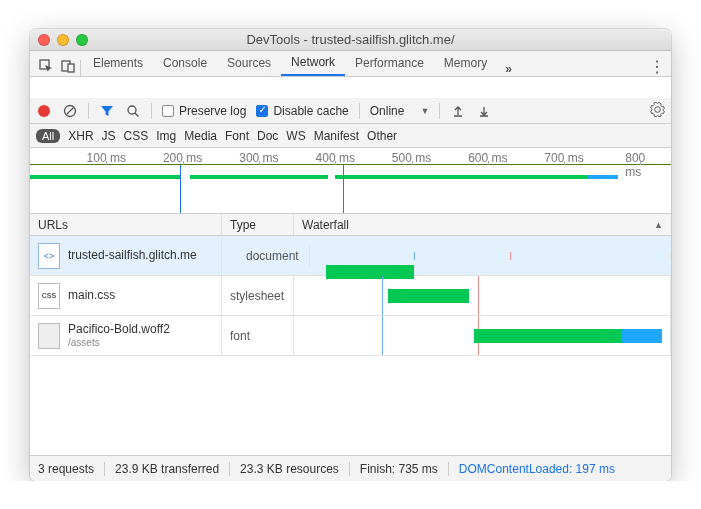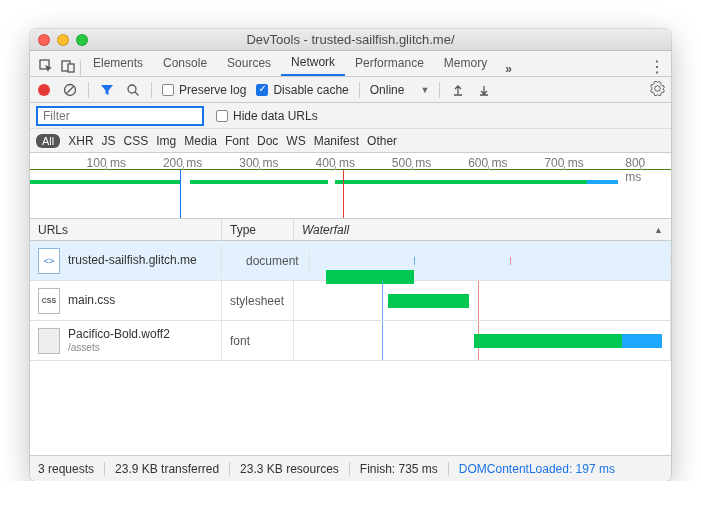--- a/index.html
+++ b/index.html
@@ -28,21 +28,21 @@
   height: 26px; background: #f3f3f3; border-bottom: 1px solid #ccc;
   display: flex; align-items: flex-end; padding: 0 6px; gap: 2px;
 }
 .tab-icon { width: 20px; height: 20px; display: flex; align-items: center; justify-content: center; color: #555; }
 .tab { padding: 0 10px; height: 26px; display: flex; align-items: center; color: #555; cursor: pointer; }
 .tab.active { border-bottom: 2px solid #1a73e8; color: #333; }
 .tab-overflow { margin-left: 6px; font-weight: bold; color: #555; }
 .vdots { margin-left: auto; color: #555; font-size: 16px; }
 .toolbar {
   height: 26px; background: #f3f3f3; border-bottom: 1px solid #ccc;
-  display: flex; align-items: center; padding: 0 6px; gap: 10px;
+  display: flex; align-items: center; padding: 0 6px; gap: 10px; margin-top: 21px;
 }
 .icon { width: 16px; height: 16px; display: flex; align-items: center; justify-content: center; color: #555; }
 .record { width: 12px; height: 12px; border-radius: 50%; background: #e53935; }
 .funnel { color: #1a73e8; }
 .sep { width: 1px; height: 16px; background: #ccc; }
 .cb { width: 12px; height: 12px; border: 1px solid #888; border-radius: 2px; display: inline-block; background: #fff; position: relative; }
 .cb.checked { background: #1a73e8; border-color: #1a73e8; }
 .cb.checked::after { content: "✓"; color: #fff; font-size: 10px; position: absolute; top: -2px; left: 1px; }
 .lbl { display: flex; align-items: center; gap: 5px; color: #333; cursor: pointer; }
 .sel { display: flex; align-items: center; gap: 16px; color: #333; }
@@ -67,21 +67,21 @@
 .tick { position: absolute; top: 3px; transform: translateX(-50%); }
 .tickline { position: absolute; top: 13px; width: 1px; height: 4px; background: #aaa; }
 .overview { position: absolute; top: 17px; left: 0; right: 0; bottom: 0; }
 .ov-seg { position: absolute; height: 4px; top: 10px; }
 .ov-vline { position: absolute; top: 0; bottom: 0; width: 1px; }
 .table { flex: 1; background: #fff; overflow: hidden; display: flex; flex-direction: column; }
 .thead { height: 22px; display: flex; border-bottom: 1px solid #ccc; background: #f5f5f5; color: #333; }
 .th { border-right: 1px solid #ddd; padding: 4px 8px; display: flex; align-items: center; position: relative; }
 .th:last-child { border-right: none; }
 .th.sort::after { content: "▲"; position: absolute; right: 8px; font-size: 9px; color: #666; }
-.col-name { width: 192px; } .col-type { width: 72px; } .col-wf { flex: 1; font-style: italic; }
+.col-name { width: 192px; } .col-type { width: 72px; } .col-wf { flex: 1; }
 .tbody { flex: 1; }
 .row { height: 40px; display: flex; border-bottom: 1px solid #e0e0e0; }
 .row.sel { background: #e3f0fd; }
 .cell { border-right: 1px solid #e4e4e4; padding: 4px 8px; display: flex; align-items: center; }
 .cell.name { width: 192px; gap: 8px; }
 .cell.type { width: 72px; color: #555; }
 .cell.wf { flex: 1; position: relative; }
 .ficon { width: 22px; height: 26px; border: 1px solid #bbb; background: #fff; display: flex; align-items: center; justify-content: center; font-size: 9px; }
 .ficon.doc { border-color: #8fb6e0; }
 .ficon.css { font-size: 7px; font-weight: bold; color: #555; }
@@ -184,27 +184,20 @@
           <path d="M7 3 V11 M4 8 L7 11 L10 8 M3 12 H11" fill="none" stroke="#555" stroke-width="1.3"></path>
         </svg>
     </div>
     <div class="gear">
       <svg width="15" height="15" viewBox="0 0 16 16">
           <path d="M8 5a3 3 0 100 6 3 3 0 000-6zM14 8l1.3-1-0.9-2.2-1.6.3-1.3-1.3.3-1.6L9.6.3 8 1.6 6.4.3 4.2 1.2l.3 1.6L3.2 4.1l-1.6-.3L.7 6l1.3 1v2L.7 10l.9 2.2 1.6-.3 1.3 1.3-.3 1.6 2.2.9L8 14.4l1.6 1.3 2.2-.9-.3-1.6 1.3-1.3 1.6.3.9-2.2L14 9z" fill="none" stroke="#555" stroke-width="1"></path>
         </svg>
     </div>
   </div>
 
-  <div class="filterbar">
-    <input class="filter-input" placeholder="Filter" style="">
-    <label class="lbl">
-      <span class="cb"></span>
-      <span>Hide data URLs</span>
-    </label>
-  </div>
 
   <div class="typerow" id="types-mount">
       <span class="pill">All</span>
       <span>XHR</span>
       <span>JS</span>
       <span>CSS</span>
       <span>Img</span>
       <span>Media</span>
       <span>Font</span>
       <span>Doc</span>

